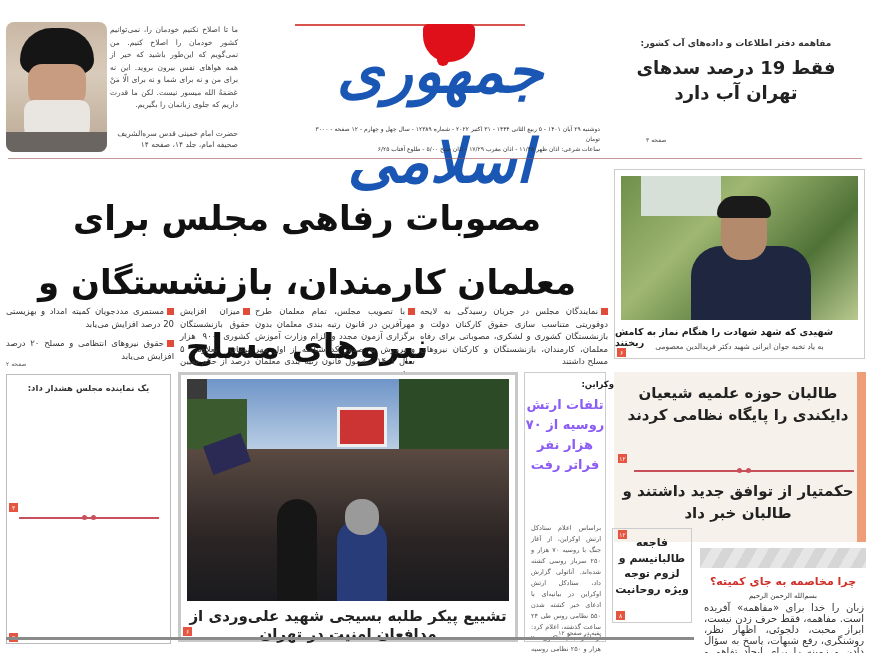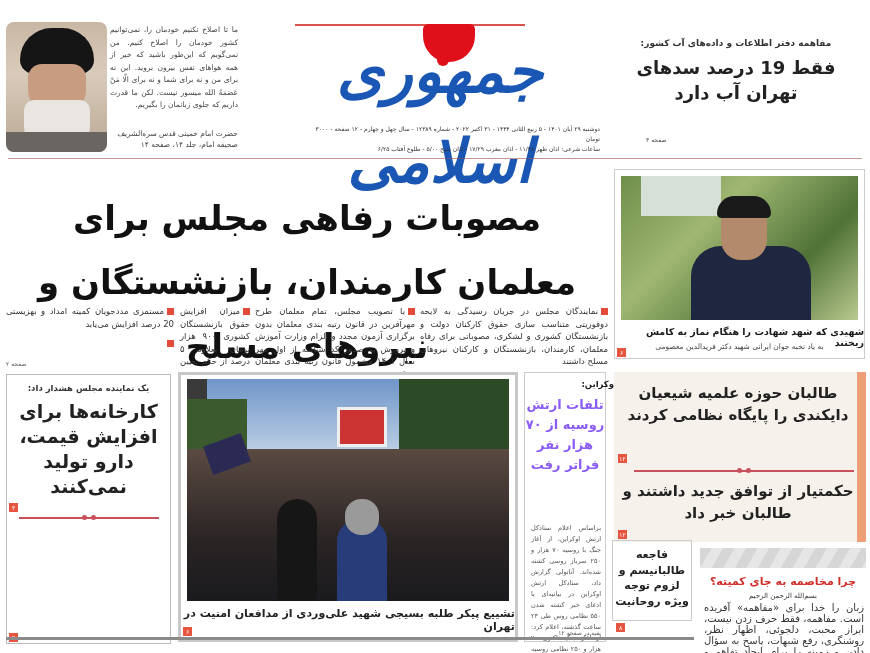--- a/index.html
+++ b/index.html
@@ -37,21 +37,21 @@
   
   .sub { top: 293px; font-size: 8.5px; line-height: 12.5px; color:#333; text-align: justify; }
 
   
   #martyr-box { left: 614px; top: 157px; width: 251px; height: 190px; border: 1px solid #ccc; background: #fff; }
   #martyr-photo { position:absolute; left: 6px; top: 6px; width: 237px; height: 144px; background: linear-gradient(135deg,#6f8f4a 0%, #9fb772 35%, #4f7236 70%, #b9c98f 100%); overflow:hidden; }
   #martyr-photo .sky { position:absolute; left: 20px; top: 0; width: 80px; height: 40px; background: #d7e0d6; }
   #martyr-photo .body { position:absolute; left: 70px; top: 70px; width: 120px; height: 80px; background: #1f2740; border-radius: 30px 30px 0 0; }
   #martyr-photo .head { position:absolute; left: 100px; top: 26px; width: 46px; height: 58px; background:#b48a6c; border-radius: 20px; }
   #martyr-photo .hair { position:absolute; left: 96px; top: 20px; width: 54px; height: 22px; background:#1a1a1a; border-radius: 24px 24px 6px 6px; }
-  #martyr-caption { position:absolute; left: 0; top: 156px; width: 249px; font-size: 9.5px; font-weight: bold; text-align:right; color:#1b1b1b; }
+  #martyr-caption { position:absolute; left: 0; top: 156px; width: 249px; font-size: 9.5px; font-weight: bold; text-align:left; color:#1b1b1b; }
   #martyr-sub { position:absolute; left: 0; top: 172px; width: 249px; font-size: 7.5px; text-align:center; color:#444; }
 
   
   #factory-box { left: 6px; top: 362px; width: 165px; height: 270px; border: 1px solid #bbb; }
   #factory-kicker { position:absolute; left:0; top: 8px; width: 163px; font-size: 8.5px; font-weight:bold; text-align:center; color:#333; }
   #factory-head { position:absolute; left: 0; top: 24px; width: 163px; font-size: 19px; line-height: 25px; font-weight:bold; text-align:center; color:#222; }
   .divider { position:absolute; height: 2px; background: #c8505a; }
   .divider .dots { position:absolute; left: 50%; top: -2px; width: 14px; height: 6px; margin-left: -7px; }
   .divider .dots::before, .divider .dots::after { content:""; position:absolute; top:0; width: 5px; height: 5px; border-radius: 50%; background:#c8505a; }
   .divider .dots::before { left: 0; } .divider .dots::after { right: 0; }
@@ -62,37 +62,37 @@
   #funeral-photo { position:absolute; left: 6px; top: 4px; width: 322px; height: 222px; overflow:hidden; background: #3a3a3a; }
   #funeral-photo .sky { position:absolute; left: 20px; top: 0; width: 220px; height: 70px; background: linear-gradient(180deg,#6f95c8,#b9cde4); }
   #funeral-photo .trees { position:absolute; right: 0; top: 0; width: 110px; height: 110px; background:#2d4a26; }
   #funeral-photo .treesL { position:absolute; left: 0; top: 20px; width: 60px; height: 80px; background:#3b5a2e; }
   #funeral-photo .crowd { position:absolute; left: 0; top: 70px; width: 322px; height: 152px; background: linear-gradient(180deg,#5a4a42 0%, #2a2424 60%, #1a1a1e 100%); }
   #funeral-photo .poster { position:absolute; left: 150px; top: 28px; width: 50px; height: 40px; background:#c33; border: 3px solid #eee; }
   #funeral-photo .poster2 { position:absolute; left: 20px; top: 60px; width: 40px; height: 30px; background:#2b2a55; transform: rotate(-20deg); }
   #funeral-photo .p1 { position:absolute; left: 90px; top: 120px; width: 40px; height: 102px; background:#161616; border-radius: 20px 20px 0 0; }
   #funeral-photo .p2 { position:absolute; left: 150px; top: 140px; width: 50px; height: 82px; background:#283c7a; border-radius: 22px 22px 0 0; }
   #funeral-photo .h2 { position:absolute; left: 158px; top: 120px; width: 34px; height: 36px; background:#9a9a9a; border-radius: 16px; }
-  #funeral-caption { position:absolute; left: 0; top: 232px; width: 334px; font-size: 11px; font-weight: bold; text-align:right; color:#222; }
+  #funeral-caption { position:absolute; left: 0; top: 232px; width: 334px; font-size: 15px; font-weight: bold; text-align:center; color:#222; }
 
   
   #ukraine-box { left: 524px; top: 360px; width: 82px; height: 270px; border: 1px solid #ccc; }
   #ukraine-kicker { position:absolute; left:12px; top:6px; width: 80px; font-size: 8.5px; font-weight: bold; }
   #ukraine-head { position:absolute; left:0; top: 22px; width: 80px; font-size: 13px; line-height: 20px; font-weight:bold; text-align:center; color:#8b5cf6; }
   #ukraine-body { position:absolute; left: 6px; top: 150px; width: 70px; font-size: 6.5px; line-height: 11px; color:#555; text-align: justify; }
   #ukraine-more { position:absolute; left: 6px; top: 256px; width: 70px; font-size: 6px; color:#555; }
 
   
   #taliban-box { left: 614px; top: 360px; width: 252px; height: 170px; background: #f6f1ea; }
   #taliban-box .stripe { position:absolute; right: 0; top: 0; width: 9px; height: 170px; background: #ee9f78; }
   #taliban-head1 { position:absolute; left: 8px; top: 10px; width: 232px; font-size: 15px; line-height: 22px; font-weight:bold; text-align:center; color:#222; }
   #taliban-head2 { position:absolute; left: 8px; top: 108px; width: 232px; font-size: 15px; line-height: 22px; font-weight:bold; text-align:center; color:#222; }
 
   
-  #talibanism-box { left: 612px; top: 528px; width: 80px; height: 81px; border: 1px solid #ccc; }
+  #talibanism-box { left: 612px; top: 516px; width: 80px; height: 95px; border: 1px solid #ccc; }
   #talibanism-head { position:absolute; left:0; top: 6px; width: 78px; font-size: 11px; line-height: 15.5px; font-weight: bold; text-align:center; color:#222; }
 
   
   #editorial-box { left: 700px; top: 536px; width: 166px; height: 117px; background:#fff; }
   #editorial-box .pattern { position:absolute; left:0; top:0; width: 166px; height: 20px; background: repeating-linear-gradient(120deg,#d6d6d6 0 10px,#e6e6e6 10px 20px); }
   #editorial-title { position:absolute; left: 0; top: 27px; width: 166px; font-size: 11px; font-weight:bold; text-align:center; color:#d0302a; }
   #editorial-basmala { position:absolute; left: 0; top: 44px; width: 166px; font-size: 7px; text-align:center; color:#333; }
   #editorial-body { position:absolute; left: 4px; top: 54px; width: 160px; font-size: 10px; line-height: 11px; color:#333; text-align: justify; }
 
   .rule-h { position:absolute; height: 3px; background: #8a8a8a; }
@@ -128,38 +128,37 @@
 <div class="abs" id="teaser-page">صفحه ۳</div>
 
 <div class="abs" id="top-rule"></div>
 
 <div class="abs" id="main-headline">مصوبات رفاهی مجلس برای معلمان کارمندان، بازنشستگان و نیروهای مسلح</div>
 
 <div class="abs sub" style="left:420px;width:188px;"><span class="sq"></span><span>نمایندگان مجلس در جریان رسیدگی به لایحه دوفوریتی متناسب سازی حقوق کارکنان دولت و بازنشستگان کشوری و لشکری، مصوباتی برای رفاه معلمان، کارمندان، بازنشستگان و کارکنان نیروهای مسلح داشتند</span></div>
 <div class="abs sub" style="left:255px;width:160px;"><span class="sq"></span><span>با تصویب مجلس، تمام معلمان طرح مهرآفرین در قانون رتبه بندی معلمان بدون برگزاری آزمون مجدد و الزام وزارت آموزش و پرورش به صدور کد شناسه از اول مهر سال ۱۴۰۱ مشمول قانون رتبه بندی معلمان خواهند شد</span></div>
 <div class="abs sub" style="left:180px;width:70px;"><span class="sq"></span><span>میزان افزایش حقوق بازنشستگان کشوری ۹۰۰ هزار تومان بعلاوه ۵ درصد از حکم تعیین شد</span></div>
 <div class="abs sub" style="left:6px;width:168px;"><span class="sq"></span><span>مستمری مددجویان کمیته امداد و بهزیستی 20 درصد افزایش می‌یابد</span></div>
-<div class="abs sub" style="left:6px;width:168px;top:325px;"><span class="sq"></span></div>
+<div class="abs sub" style="left:6px;width:168px;top:325px;"><span class="sq"></span><span>حقوق نیروهای انتظامی و مسلح ۲۰ درصد افزایش می‌یابد</span></div>
 <div class="abs" style="left:6px;top:348px;font-size:6px;color:#555;direction:ltr;">صفحه ۲</div>
 
 <div class="abs" id="martyr-box">
   <div id="martyr-photo">
     <div class="sky"></div>
       <div class="body"></div>
       <div class="head"></div>
       <div class="hair"></div>
   </div>
   <div id="martyr-caption">شهیدی که شهد شهادت را هنگام نماز به کامش ریختند</div>
   <div id="martyr-sub">به یاد نخبه جوان ایرانی شهید دکتر فریدالدین معصومی</div>
   <div class="badge" style="left:2px;top:178px;">۶</div>
 </div>
 
 <div class="abs" id="factory-box">
   <div id="factory-kicker">یک نماینده مجلس هشدار داد:</div>
-  <div id="factory-head">کارخانه‌ها برای افزایش قیمت، دارو تولید نمی‌کنند</div>
   <div class="badge" style="left:2px;top:128px;">۳</div>
   <div class="divider" style="left:12px;top:142px;width:140px;">
       <span class="dots"></span>
     </div>
   <div class="badge" style="left:2px;top:258px;">۳</div>
 </div>
 
 <div class="abs" id="funeral-box">
   <div id="funeral-photo">
     <div class="sky"></div>

